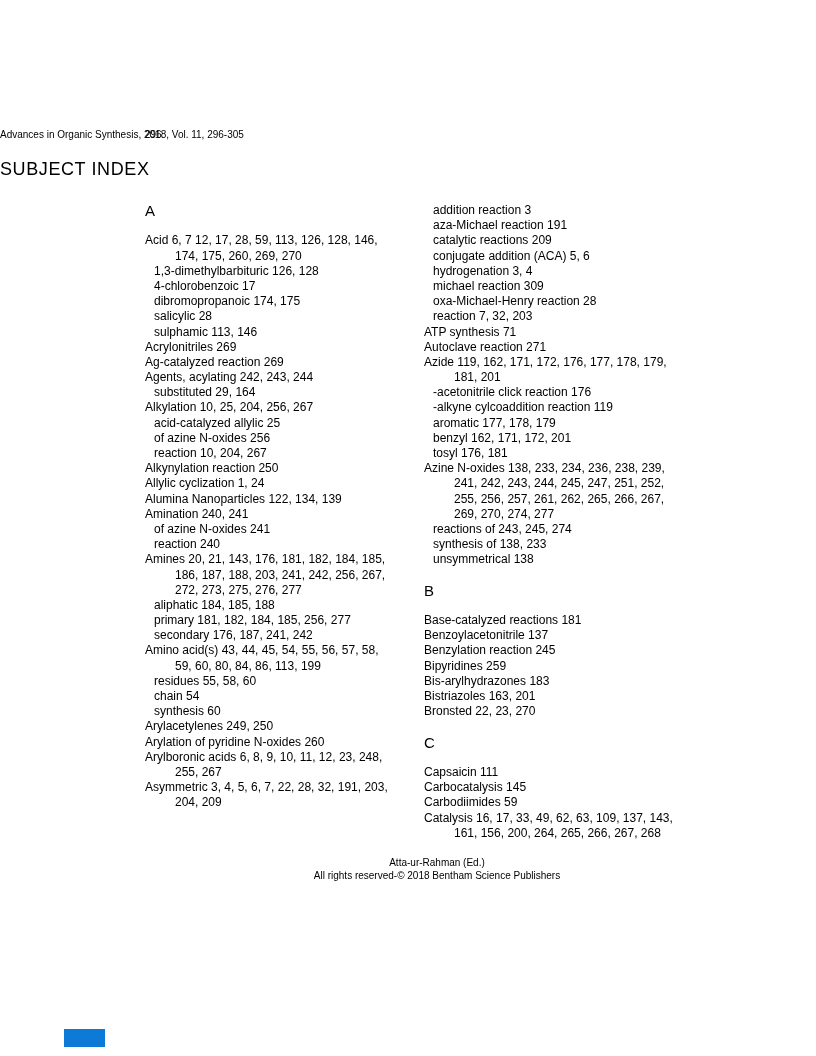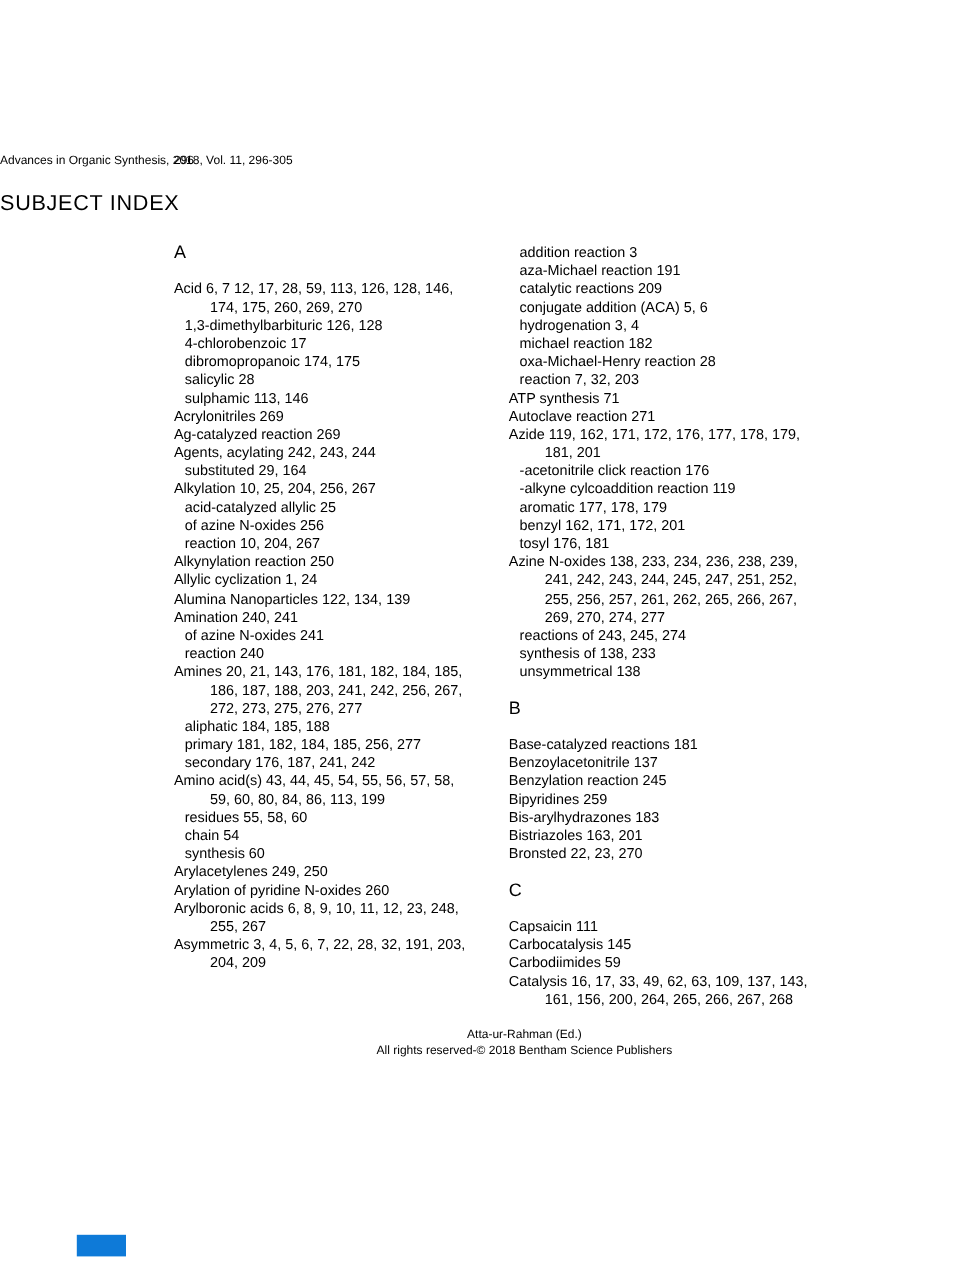--- a/index.html
+++ b/index.html
@@ -110,21 +110,21 @@
       <div class="line cont">204, 209</div>
     </div>
 
   <div class="col col-right">
 
   <div class="line sub">addition reaction 3</div>
       <div class="line sub">aza-Michael reaction 191</div>
       <div class="line sub">catalytic reactions 209</div>
       <div class="line sub">conjugate addition (ACA) 5, 6</div>
       <div class="line sub">hydrogenation 3, 4</div>
-      <div class="line sub">michael reaction 182</div>
+      <div class="line sub">michael reaction 309</div>
       <div class="line sub">oxa-Michael-Henry reaction 28</div>
       <div class="line sub">reaction 7, 32, 203</div>
       <div class="line main">ATP synthesis 71</div>
       <div class="line main">Autoclave reaction 271</div>
       <div class="line main">Azide 119, 162, 171, 172, 176, 177, 178, 179,</div>
       <div class="line cont">181, 201</div>
       <div class="line sub">-acetonitrile click reaction 176</div>
       <div class="line sub">-alkyne cylcoaddition reaction 119</div>
       <div class="line sub">aromatic 177, 178, 179</div>
       <div class="line sub">benzyl 162, 171, 172, 201</div>

